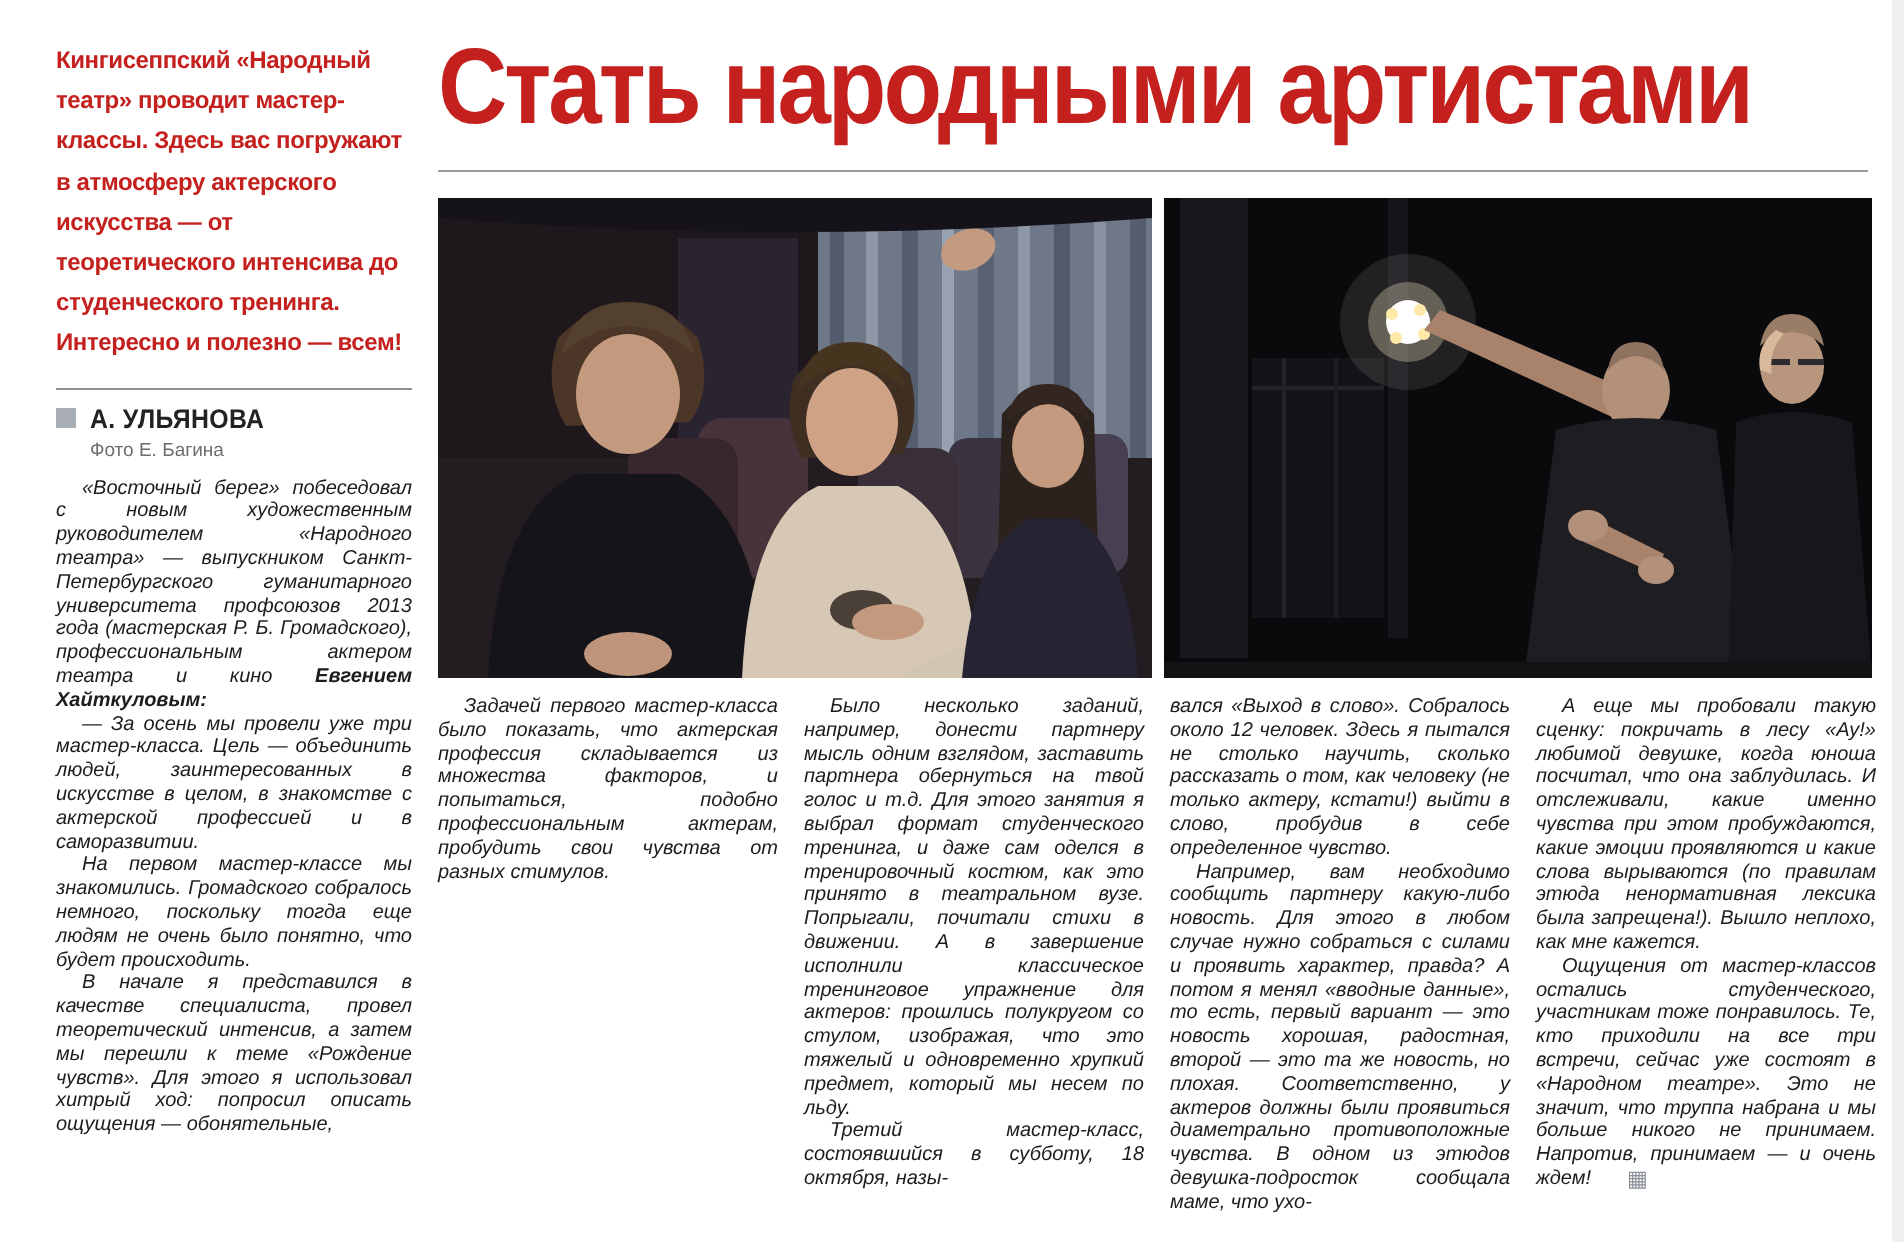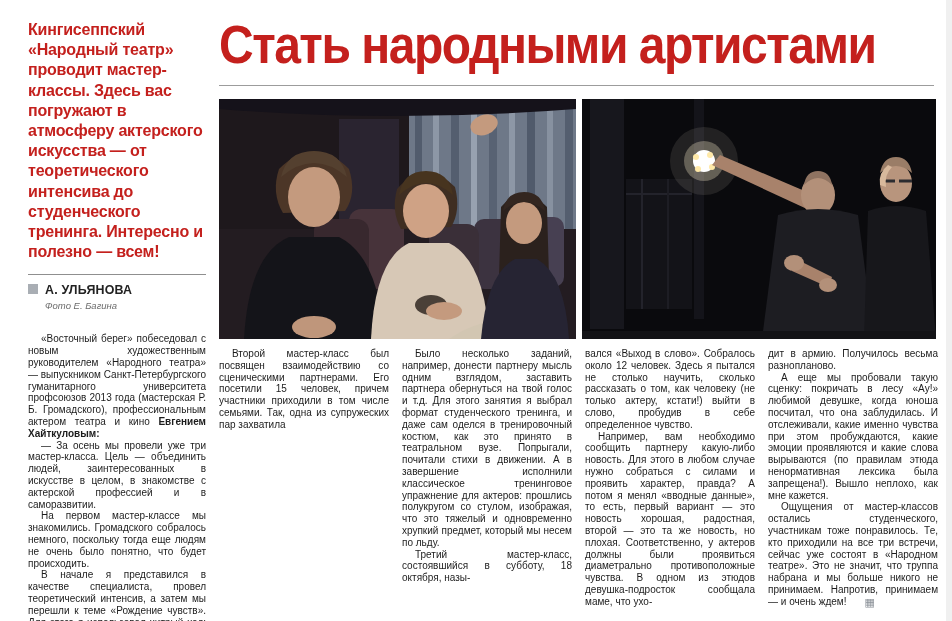--- a/index.html
+++ b/index.html
@@ -11,37 +11,37 @@
   .page{
     position:absolute;inset:0;background:#ffffff;
     border-right:6px solid #f0f0f0;
     box-sizing:border-box;
     padding:18px 12px 10px 28px;
     display:flex;gap:13px;
   }
   
   .sidebar{width:178px;flex:0 0 178px;}
   .lead{
-    color:#c4201d;font-weight:bold;font-size:16px;line-height:20.2px;
+    color:#c4201d;font-weight:bold;font-size:12px;line-height:20.2px;
     letter-spacing:-0.2px;margin:2px 0 12px 0;
   }
   .byline-rule{border-top:1px solid #8f8f8f;margin:0 0 7px 0;}
   .byline{display:flex;align-items:flex-start;gap:7px;margin-bottom:3px;}
   .byline-bullet{
     width:10px;height:10px;background:#a9aeb4;flex:0 0 10px;margin-top:2px;
   }
   .author{
     font-weight:bold;font-size:13.5px;letter-spacing:0.2px;color:#222;
     transform:scaleX(0.92);transform-origin:left;white-space:nowrap;
   }
   .photo-credit{
-    font-style:italic;color:#6d6d6d;font-size:9.5px;margin:0 0 22px 17px;
+    color:#6d6d6d;font-size:9.5px;margin:0 0 8px 17px;
   }
   .bodytext{font-size:10px;line-height:11.8px;text-align:justify;}
-  .bodytext p{margin:0;text-indent:13px;}
+  .bodytext p{margin:0;text-indent:13px;font-style:italic;}
   .bodytext p.cont{text-indent:0;}
   .bodytext p b{font-weight:bold;}
   
   .main{flex:1 1 auto;min-width:0;}
   .headline{
     color:#c4201d;font-weight:800;font-size:48px;line-height:1.02;
     letter-spacing:-1.5px;margin:0 0 9px 0;
     transform:scaleY(1.12);transform-origin:left top;white-space:nowrap;
   }
   .headline-rule{border-top:1.5px solid #9c9c9c;margin:18px 0 13px 0;}
@@ -176,30 +176,29 @@
           <path d="M300,82 h13 m4,0 h13" stroke="#2c2c30" stroke-width="3" fill="none"></path>
           <path d="M306,66 q-10,8 -8,20 l6,2 q-2,-12 6,-20z" fill="#d8b99c"></path>
           <path d="M286,112 q28,-10 58,0 l10,128 l-72,0 z" fill="#17171b"></path>
         </g>
         <rect x="0" y="232" width="354" height="8" fill="#131316"></rect>
       </svg>
     </div>
 
     <div class="columns bodytext">
       <div class="col">
-        <p>Второй мастер-класс был посвящен взаимодействию со сценическими партнерами. Его посетили 15 человек, причем участники приходили в том числе семьями. Так, одна из супружеских пар захватила</p>
+        <p>Задачей первого мастер-класса было показать, что актерская профессия складывается из множества факторов, и попытаться, подобно профессиональным актерам, пробудить свои чувства от разных стимулов.</p>
       </div>
       <div class="col">
         <p>Было несколько заданий, например, донести партнеру мысль одним взглядом, заставить партнера обернуться на твой голос и т.д. Для этого занятия я выбрал формат студенческого тренинга, и даже сам оделся в тренировочный костюм, как это принято в театральном вузе. Попрыгали, почитали стихи в движении. А в завершение исполнили классическое тренинговое упражнение для актеров: прошлись полукругом со стулом, изображая, что это тяжелый и одновременно хрупкий предмет, который мы несем по льду.</p>
         <p>Третий мастер-класс, состоявшийся в субботу, 18 октября, назы-</p>
       </div>
       <div class="col">
         <p class="cont">вался «Выход в слово». Собралось около 12 человек. Здесь я пытался не столько научить, сколько рассказать о том, как человеку (не только актеру, кстати!) выйти в слово, пробудив в себе определенное чувство.</p>
         <p>Например, вам необходимо сообщить партнеру какую-либо новость. Для этого в любом случае нужно собраться с силами и проявить характер, правда? А потом я менял «вводные данные», то есть, первый вариант — это новость хорошая, радостная, второй — это та же новость, но плохая. Соответственно, у актеров должны были проявиться диаметрально противоположные чувства. В одном из этюдов девушка-подросток сообщала маме, что ухо-</p>
       </div>
       <div class="col">
-        <p class="cont">дит в армию. Получилось весьма разнопланово.</p>
         <p>А еще мы пробовали такую сценку: покричать в лесу «Ау!» любимой девушке, когда юноша посчитал, что она заблудилась. И отслеживали, какие именно чувства при этом пробуждаются, какие эмоции проявляются и какие слова вырываются (по правилам этюда ненормативная лексика была запрещена!). Вышло неплохо, как мне кажется.</p>
         <p><span>Ощущения от мастер-классов остались студенческого, участникам тоже понравилось. Те, кто приходили на все три встречи, сейчас уже состоят в «Народном театре». Это не значит, что труппа набрана и мы больше никого не принимаем. Напротив, принимаем — и очень ждем!</span><span class="end-mark">▦</span></p>
       </div>
     </div>
   </div>
 </div>
 
 </body></html>

